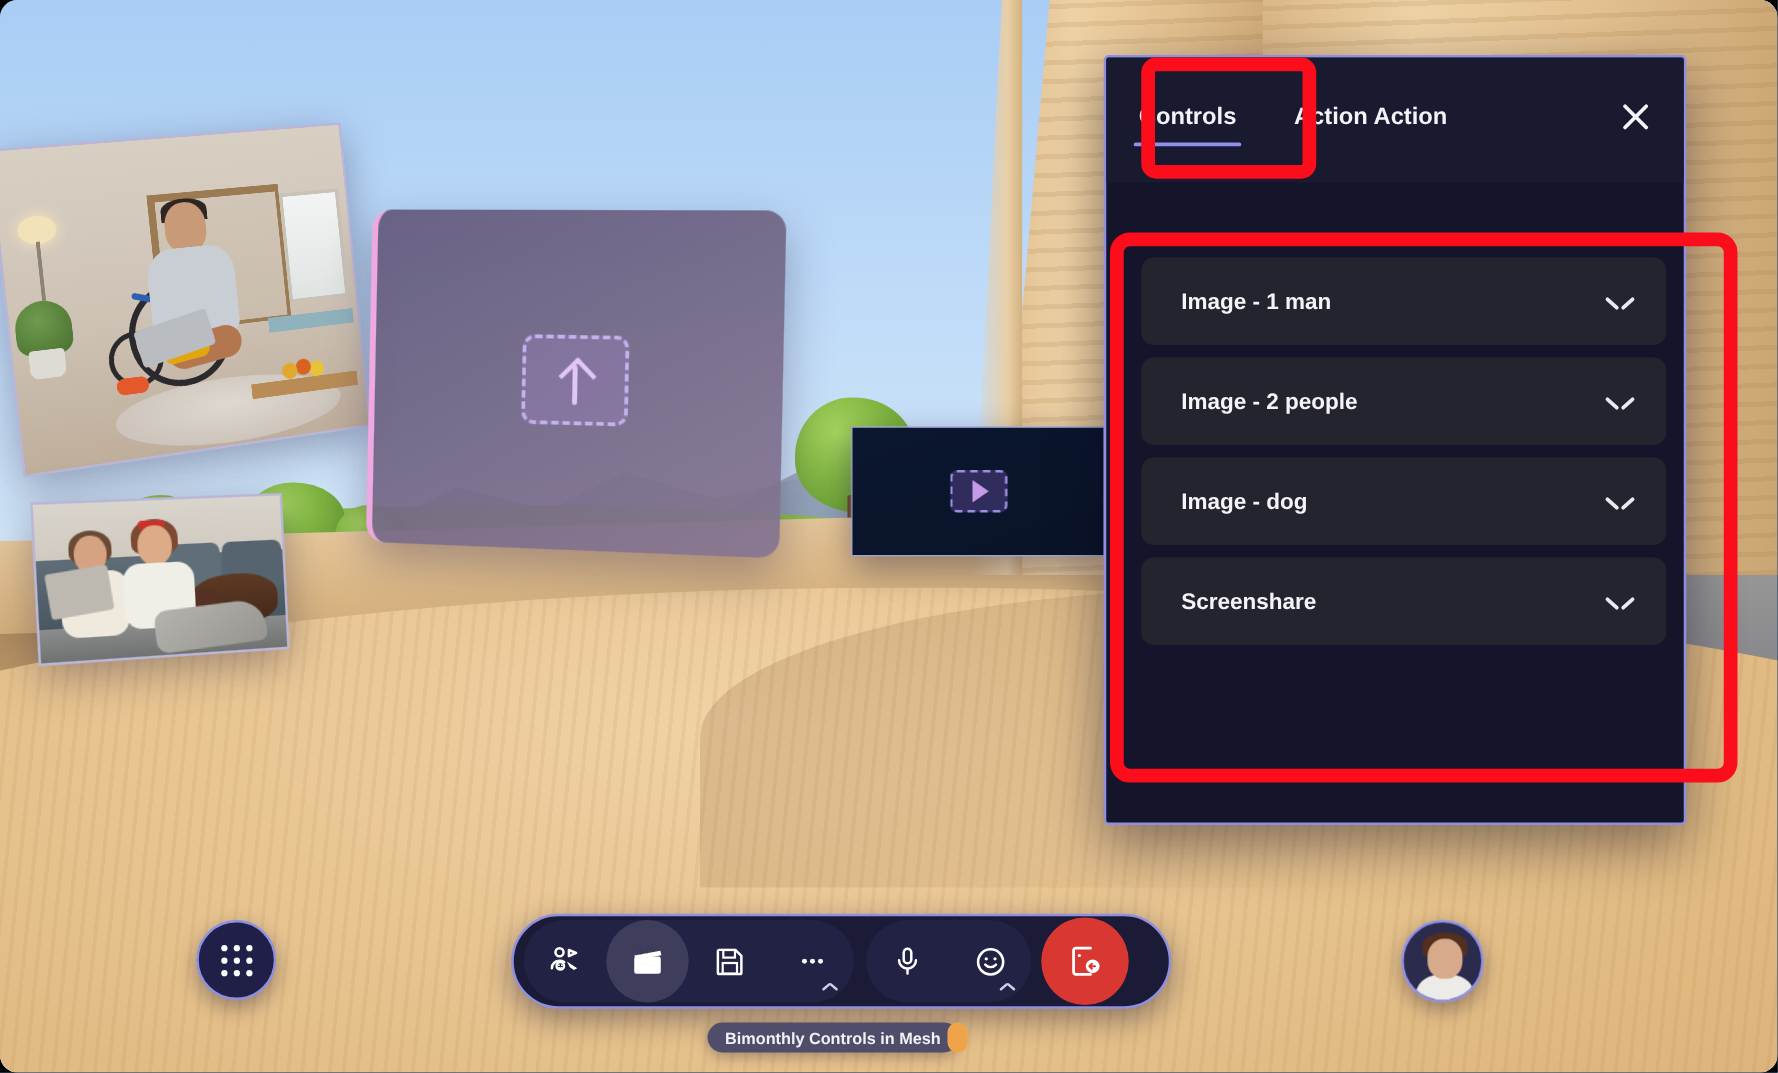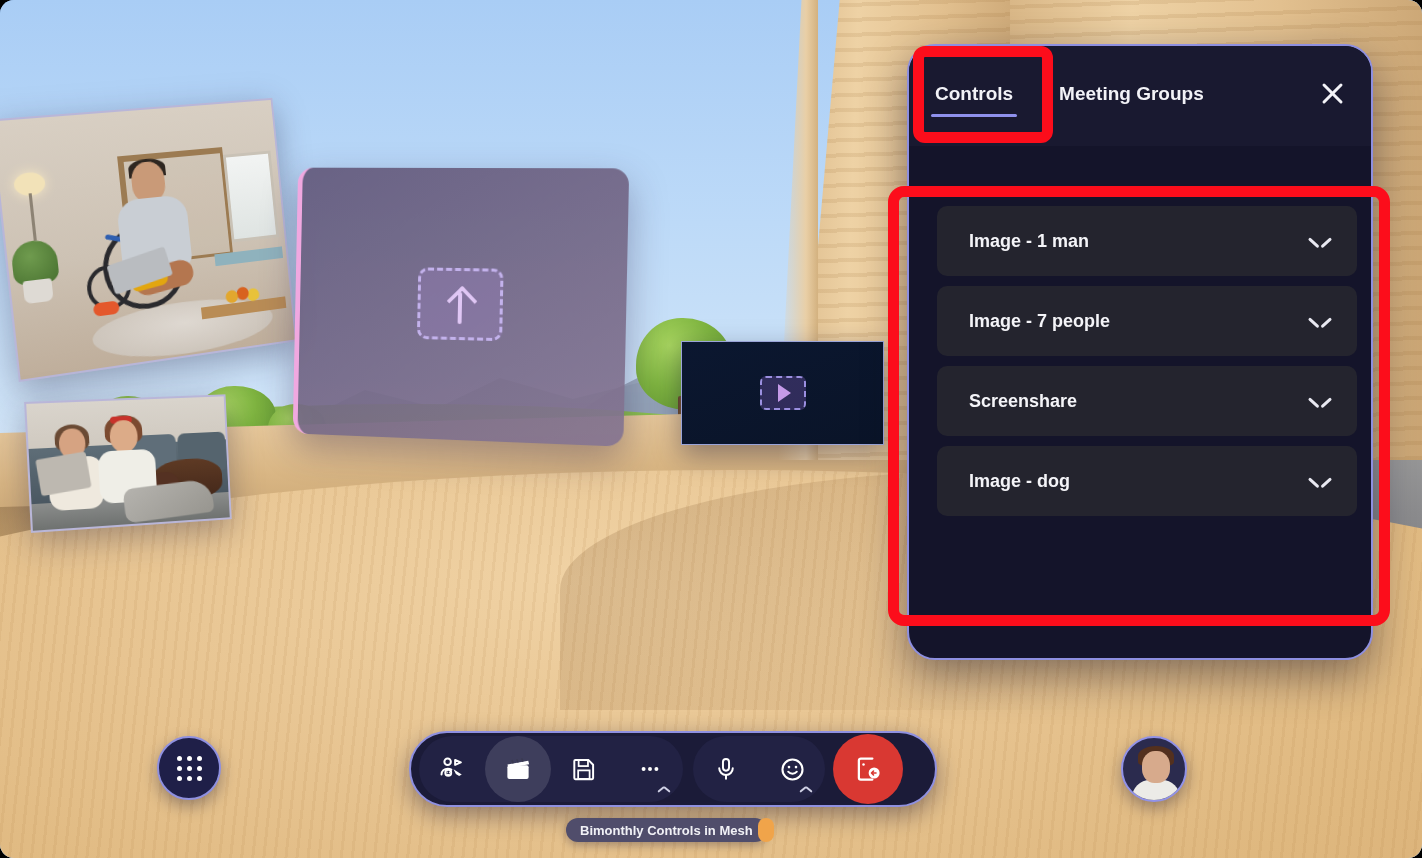--- a/index.html
+++ b/index.html
@@ -212,24 +212,24 @@
   .playzone {
     position: absolute; left: 50%; top: 50%; transform: translate(-50%,-50%);
     width: 46px; height: 34px; border: 2px dashed #9b8fe0; border-radius: 6px;
     background: rgba(120,90,180,.35);
     display:flex; align-items:center; justify-content:center;
   }
   .play-tri { width:0;height:0;border-left:13px solid #c59ae8;border-top:9px solid transparent;border-bottom:9px solid transparent;margin-left:3px; }
 
   
   .side-panel {
-    position: absolute; left: 907px; top: 44px; width: 466px; height: 616px;
+    position: absolute; left: 883px; top: 44px; width: 466px; height: 616px;
     background: #14142a;
     border: 2px solid #8e8fe0;
-    border-radius: 28px;
+    border-radius: 4px;
     overflow: hidden;
     box-shadow: 0 16px 44px rgba(10,8,30,.45);
   }
   .panel-head {
     position: relative; height: 100px;
     background: #191930;
     display: flex; align-items: center;
     padding: 0 22px;
   }
   .tab {
@@ -489,45 +489,45 @@
     </div>
   </div>
 
   <div class="side-panel">
 
     <div class="panel-head">
       <div class="tab active">
         <span>Controls</span>
       </div>
       <div class="tab">
-        <span>Meeting Groups</span>
+        <span>Action Action</span>
       </div>
       <div class="close-x"></div>
     </div>
 
 
     <div class="list-wrap">
 
       <div class="list-item">
         <span class="label">Image - 1 man</span>
         <span class="chev"></span>
       </div>
 
       <div class="list-item">
-        <span class="label">Image - 7 people</span>
+        <span class="label">Image - 2 people</span>
+        <span class="chev"></span>
+      </div>
+
+      <div class="list-item">
+        <span class="label">Image - dog</span>
         <span class="chev"></span>
       </div>
 
       <div class="list-item">
         <span class="label">Screenshare</span>
-        <span class="chev"></span>
-      </div>
-
-      <div class="list-item">
-        <span class="label">Image - dog</span>
         <span class="chev"></span>
       </div>
 
 
     </div>
   </div>
 
   <div class="anno anno-tab"></div>
   <div class="anno anno-list"></div>
 

